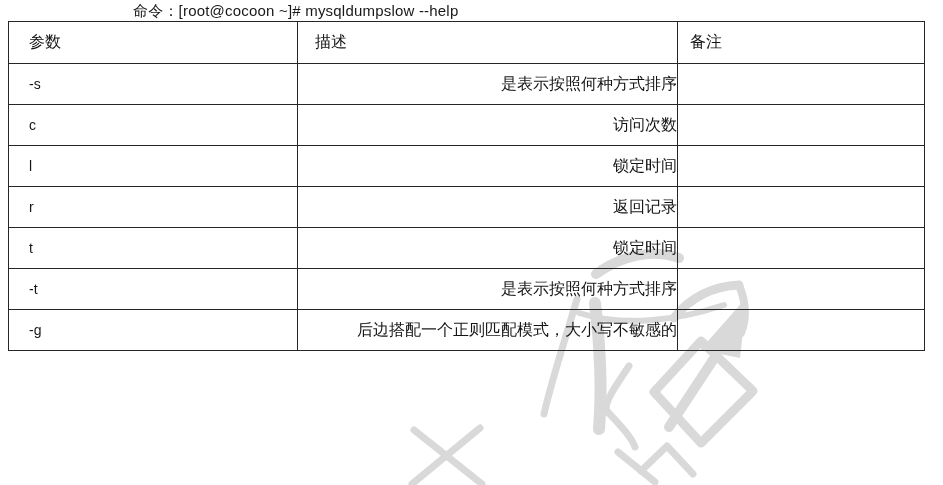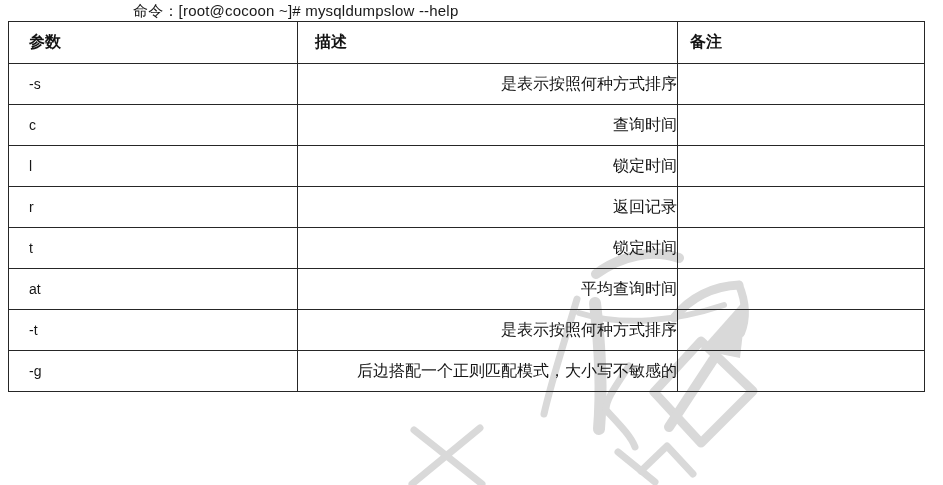--- a/index.html
+++ b/index.html
@@ -29,21 +29,21 @@
   .help-table col.c3 { width: 247px; }
   .help-table th, .help-table td {
     border: 1px solid var(--border);
     vertical-align: middle; text-align: left;
     background: transparent;
   }
   .help-table thead tr { height: 42px; }
   .help-table tbody tr { height: 41px; }
   .help-table th {
     font-family: "Liberation Serif", "DejaVu Serif", serif;
-    font-size: 16px; font-weight: bold; color: #141414;
+    font-size: 16px; font-weight: normal; color: #141414;
   }
   .help-table th.h1 { padding-left: 20px; }
   .help-table th.h2 { padding-left: 17px; }
   .help-table th.h3 { padding-left: 12px; }
   td.param {
     font-family: "Liberation Sans", "DejaVu Sans", sans-serif;
     font-size: 14px; padding-left: 20px; color: #161616;
   }
   td.desc {
     font-family: "Liberation Serif", "DejaVu Serif", serif;
@@ -87,44 +87,39 @@
     </tr>
   </thead>
   <tbody>
     <tr>
       <td class="param">-s</td>
       <td class="desc">是表示按照何种方式排序</td>
       <td class="note"></td>
     </tr>
     <tr>
       <td class="param">c</td>
-      <td class="desc">查询时间</td>
+      <td class="desc">访问次数</td>
       <td class="note"></td>
     </tr>
     <tr>
       <td class="param">l</td>
       <td class="desc">锁定时间</td>
       <td class="note"></td>
     </tr>
     <tr>
       <td class="param">r</td>
       <td class="desc">返回记录</td>
       <td class="note"></td>
     </tr>
     <tr>
       <td class="param">t</td>
       <td class="desc">锁定时间</td>
       <td class="note"></td>
     </tr>
     <tr>
-      <td class="param">at</td>
-      <td class="desc">平均查询时间</td>
-      <td class="note"></td>
-    </tr>
-    <tr>
       <td class="param">-t</td>
       <td class="desc">是表示按照何种方式排序</td>
       <td class="note"></td>
     </tr>
     <tr>
       <td class="param">-g</td>
       <td class="desc">后边搭配一个正则匹配模式，大小写不敏感的</td>
       <td class="note"></td>
     </tr>
   </tbody>

